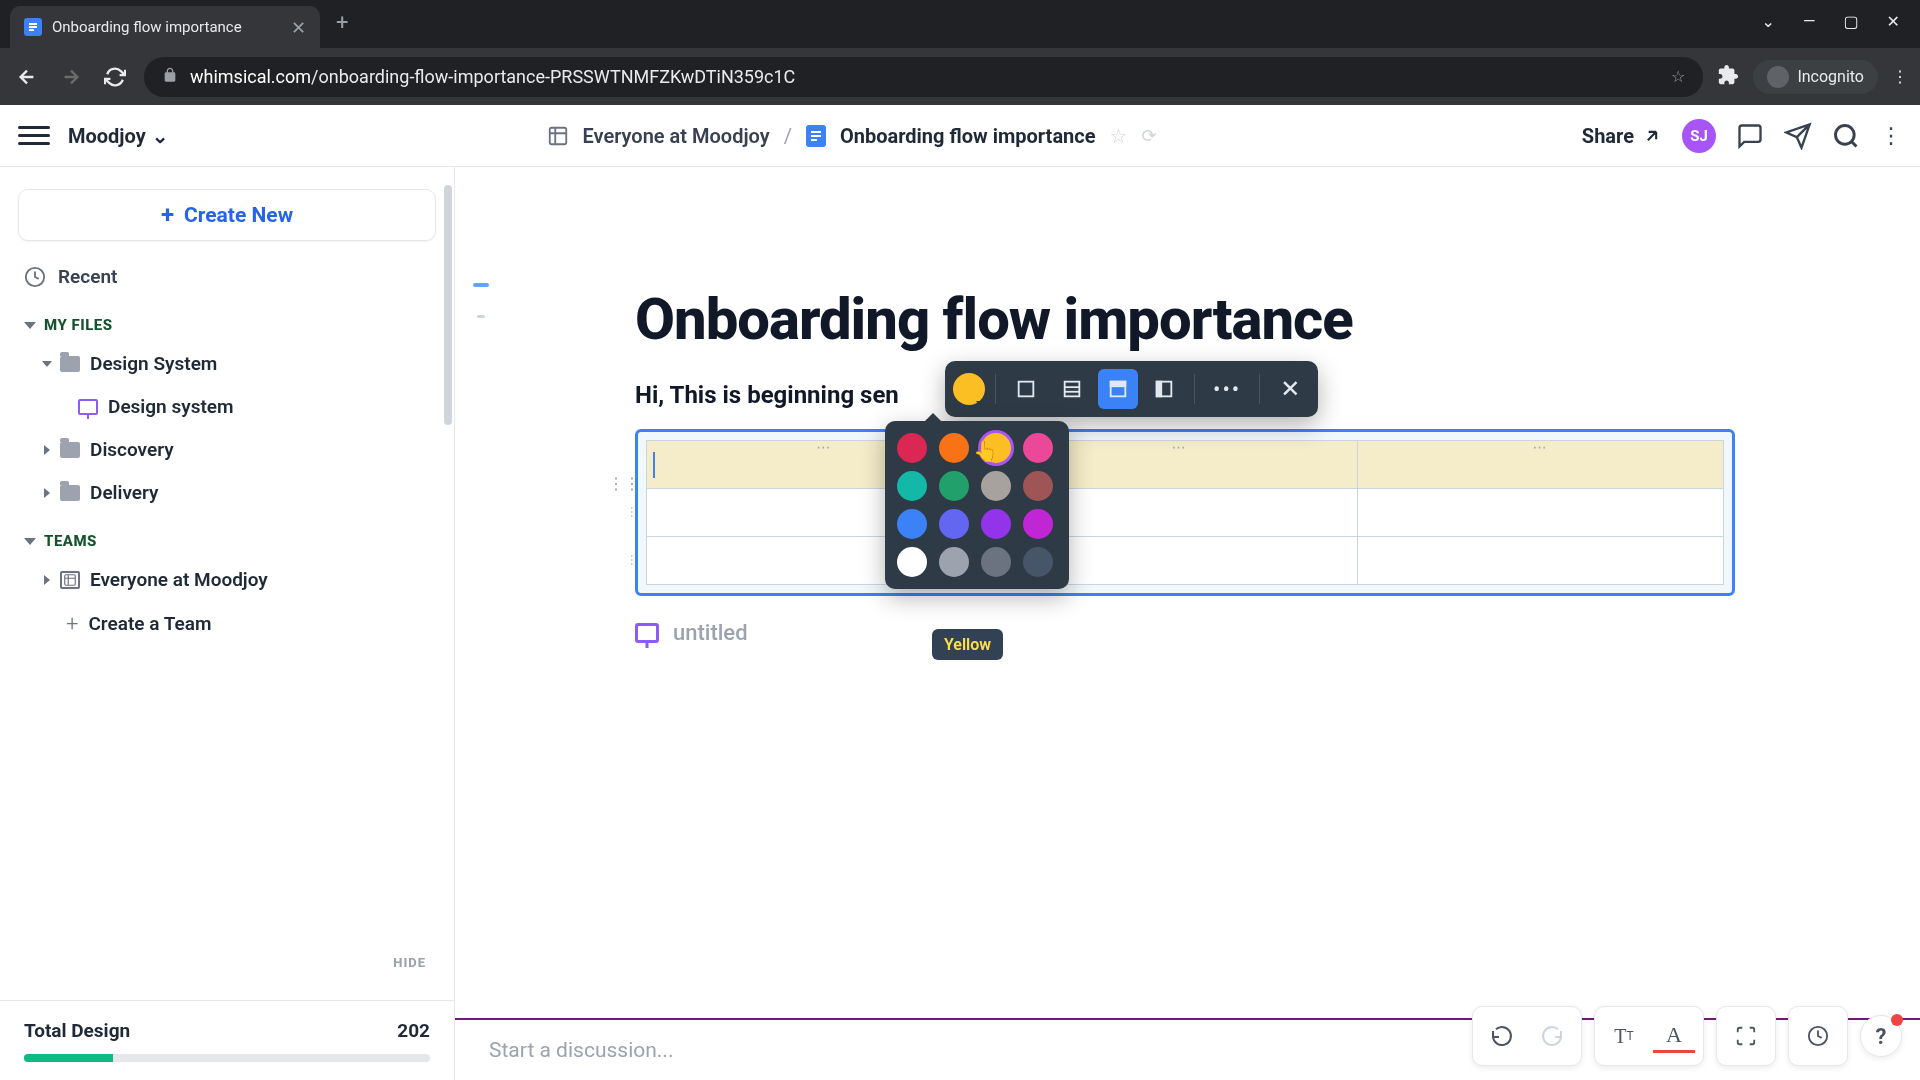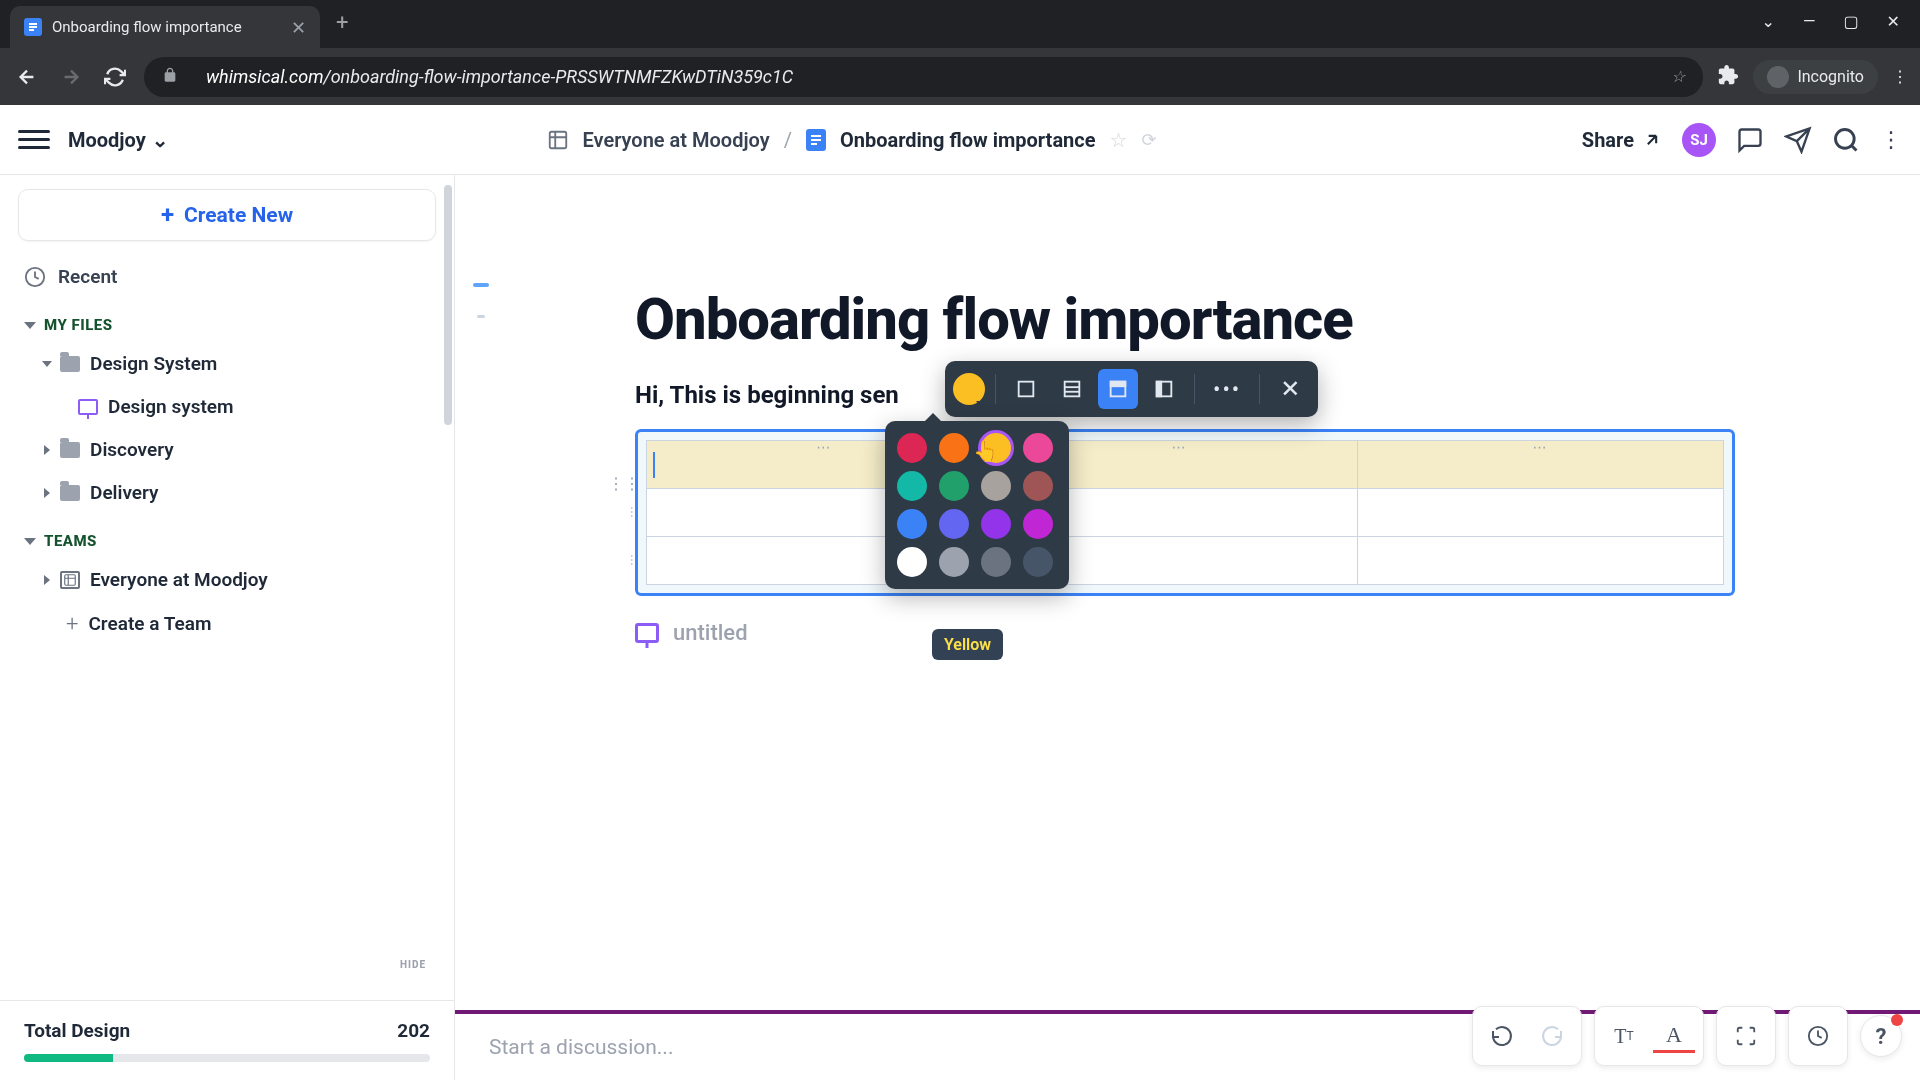--- a/index.html
+++ b/index.html
@@ -12,35 +12,35 @@
 .tab-favicon svg { width: 10px; height: 10px; }
 .tab-title { color: #e8eaed; font-size: 15px; flex: 1; white-space: nowrap; overflow: hidden; }
 .tab-close { color: #9aa0a6; font-size: 18px; cursor: pointer; }
 .new-tab { color: #9aa0a6; font-size: 22px; padding: 0 16px; align-self: center; margin-bottom: 4px; }
 .win-controls { margin-left: auto; display: flex; gap: 28px; padding-right: 20px; color: #e8eaed; align-self: center; margin-bottom: 6px; }
 .win-controls span { font-size: 16px; }
 
 .addr-bar { background: #35363a; height: 57px; display: flex; align-items: center; padding: 0 12px; gap: 14px; }
 .nav-btn { width: 30px; height: 30px; display: flex; align-items: center; justify-content: center; color: #e8eaed; }
 .nav-btn.disabled { color: #6b6b6b; }
-.url-field { flex: 1; background: #202124; border-radius: 24px; height: 40px; display: flex; align-items: center; padding: 0 18px; gap: 28px; color: #e8eaed; font-style: italic; }
+.url-field { flex: 1; background: #202124; border-radius: 24px; height: 40px; display: flex; align-items: center; padding: 0 18px; gap: 12px; color: #e8eaed; }
 .url-lock { color: #9aa0a6; }
 .url-text { font-size: 18px; color: #e8eaed; }
 .url-text .domain { color: #fff; }
 .url-star { margin-left: auto; color: #9aa0a6; }
 .ext-icons { display: flex; gap: 14px; align-items: center; color: #e8eaed; }
 .incognito-badge { display:flex; align-items:center; gap:8px; background:#3c4043; padding:6px 14px; border-radius:20px; }
 .incognito-icon { width:22px; height:22px; background:#5f6368; border-radius:50%; position:relative; }
 .incognito-label { color:#e8eaed; font-size:16px; }
 
 
 .app { display: flex; height: calc(1080px - 48px - 57px); background: #fff; position: relative; }
 
 
-.app-header { position: absolute; top: 0; left: 0; right: 0; height: 70px; border-bottom: 1px solid #e5e7eb; display: flex; align-items: center; padding: 0 18px; gap: 18px; background: #fff; z-index: 5; }
+.app-header { position: absolute; top: 0; left: 0; right: 0; height: 62px; border-bottom: 1px solid #e5e7eb; display: flex; align-items: center; padding: 0 18px; gap: 18px; background: #fff; z-index: 5; }
 .hamburger { width: 32px; height: 32px; display:flex; flex-direction:column; justify-content:center; gap:5px; }
 .hamburger span { height: 3px; background:#1f2937; border-radius:2px; }
 .workspace-btn { font-size: 20px; font-weight: 700; color: #1f2937; display:flex; align-items:center; gap:6px; }
 .breadcrumb { margin-left: 360px; display: flex; align-items: center; gap: 14px; font-size: 20px; }
 .bc-icon { width:22px; height:22px; }
 .bc-org { color: #374151; font-weight: 600; }
 .bc-sep { color: #9ca3af; }
 .bc-doc-icon { width:20px; height:22px; background:#3b82f6; border-radius:3px; display:flex; align-items:center; justify-content:center; }
 .bc-doc { color: #1f2937; font-weight: 700; }
 .bc-star { color: #d1d5db; font-size: 20px; }
@@ -62,21 +62,21 @@
 .tree-item { display:flex; align-items:center; gap:10px; padding:10px 8px 10px 34px; font-size:19px; color:#1f2937; font-weight:600; }
 .tree-item.lvl2 { padding-left: 68px; }
 .tree-caret { width:0; height:0; border-top:5px solid transparent; border-bottom:5px solid transparent; border-left:6px solid #6b7280; }
 .tree-caret.open { transform: rotate(90deg); }
 .folder-ico { width:20px; height:16px; background:#9ca3af; border-radius:2px; position:relative; }
 .folder-ico::before { content:''; position:absolute; top:-4px; left:0; width:9px; height:4px; background:#9ca3af; border-radius:2px 2px 0 0; }
 .present-ico { width:20px; height:16px; border:2px solid #8b5cf6; border-radius:2px; position:relative; }
 .present-ico::after { content:''; position:absolute; bottom:-6px; left:50%; transform:translateX(-50%); width:2px; height:5px; background:#8b5cf6; }
 .org-ico { width:20px; height:18px; border:2px solid #6b7280; border-radius:2px; }
 .plus-ico { font-size:22px; color:#6b7280; font-weight:300; }
-.hide-label { position:absolute; right: 28px; bottom: 110px; font-size:10px; font-weight:800; letter-spacing:1px; color:#9ca3af; }
+.hide-label { position:absolute; right: 28px; bottom: 110px; font-size:13px; font-weight:800; letter-spacing:1px; color:#9ca3af; }
 .sidebar-footer { border-top:1px solid #e5e7eb; padding:18px 24px; }
 .total-row { display:flex; justify-content:space-between; font-size:19px; font-weight:700; color:#1f2937; margin-bottom:12px; }
 .progress-track { height:8px; background:#e5e7eb; border-radius:4px; overflow:hidden; }
 .progress-fill { height:100%; background:#10b981; width:22%; }
 .sb-scroll { position:absolute; right:2px; top:80px; width:8px; height:240px; background:#d1d5db; border-radius:4px; }
 
 
 .canvas { flex:1; padding-top: 62px; position:relative; overflow:hidden; }
 .gutter { position:absolute; left:18px; top:178px; display:flex; flex-direction:column; gap:28px; align-items:center; }
 .gutter-dash { width:16px; height:4px; background:#60a5fa; border-radius:2px; }
@@ -111,21 +111,21 @@
 .tb-close { font-size:24px; color:#e2e8f0; padding:0 10px; }
 
 
 .color-picker { position:absolute; top:316px; left:430px; background:#2e3a46; border-radius:10px; padding:12px; display:grid; grid-template-columns:repeat(4, 34px); gap:8px; z-index:21; box-shadow:0 8px 24px rgba(0,0,0,.3); }
 .color-picker::before { content:''; position:absolute; top:-8px; left:40px; width:0; height:0; border-left:8px solid transparent; border-right:8px solid transparent; border-bottom:8px solid #2e3a46; }
 .cp-color { width:30px; height:30px; border-radius:50%; cursor:pointer; }
 .cp-color.selected { box-shadow: 0 0 0 3px #a855f7; }
 .cp-tooltip { position:absolute; top:524px; left:477px; background:#334155; color:#fde047; padding:6px 12px; border-radius:6px; font-size:16px; font-weight:600; z-index:22; }
 
 
-.discussion-bar { position:absolute; bottom:0; left:0; right:0; height:70px; border-top:4px solid #701a75; display:flex; align-items:center; padding:0 34px; background:#fff; }
+.discussion-bar { position:absolute; bottom:0; left:0; right:0; height:62px; border-top:2px solid #701a75; display:flex; align-items:center; padding:0 34px; background:#fff; }
 .disc-placeholder { font-size:21px; color:#9ca3af; }
 .bottom-right-tb { position:absolute; bottom:14px; right:18px; display:flex; gap:12px; align-items:center; }
 .br-group { background:#fff; border:1px solid #e5e7eb; border-radius:10px; box-shadow:0 2px 6px rgba(0,0,0,.08); display:flex; align-items:center; padding:8px; gap:8px; }
 .br-btn { width:42px; height:42px; display:flex; align-items:center; justify-content:center; color:#4b5563; font-size:22px; }
 .br-btn.dim { color:#cbd5e1; }
 .help-btn { width:42px; height:42px; border-radius:50%; background:#fff; border:1px solid #e5e7eb; box-shadow:0 2px 6px rgba(0,0,0,.08); display:flex; align-items:center; justify-content:center; font-size:22px; font-weight:700; color:#4b5563; position:relative; }
 .help-dot { position:absolute; top:-2px; right:-2px; width:12px; height:12px; background:#ef4444; border-radius:50%; }
 
 .cursor-pointer { position:absolute; top:334px; left:518px; z-index:30; font-size:20px; }
 </style>

